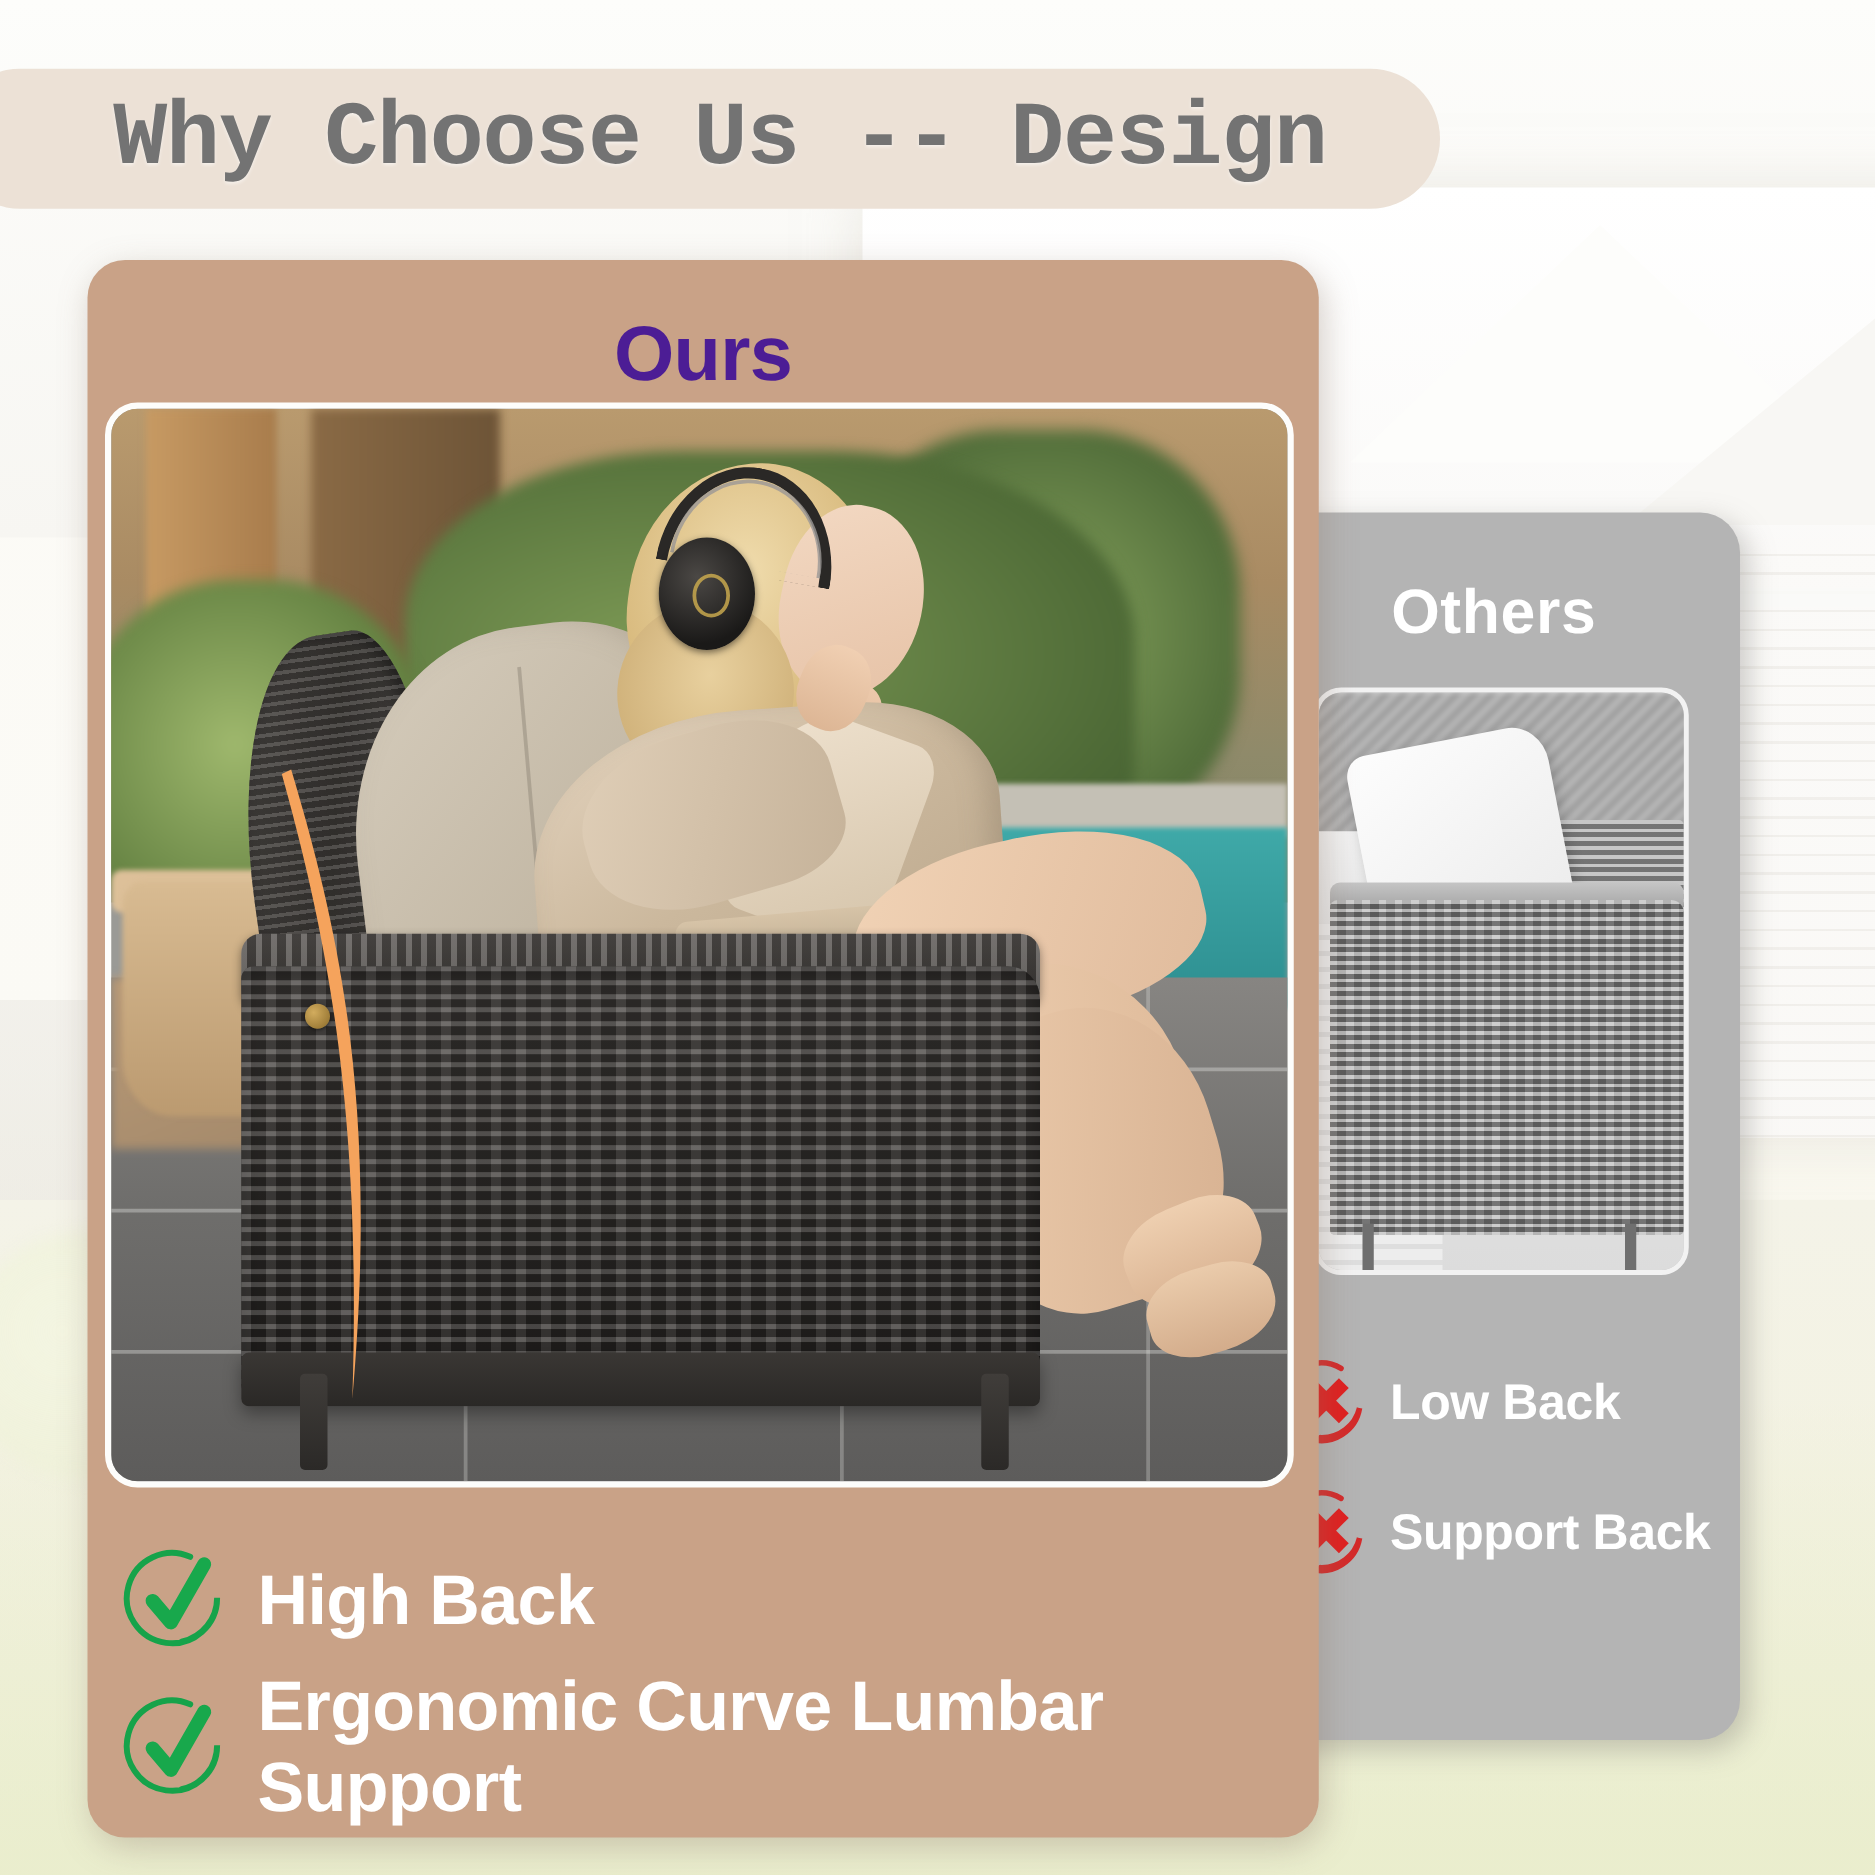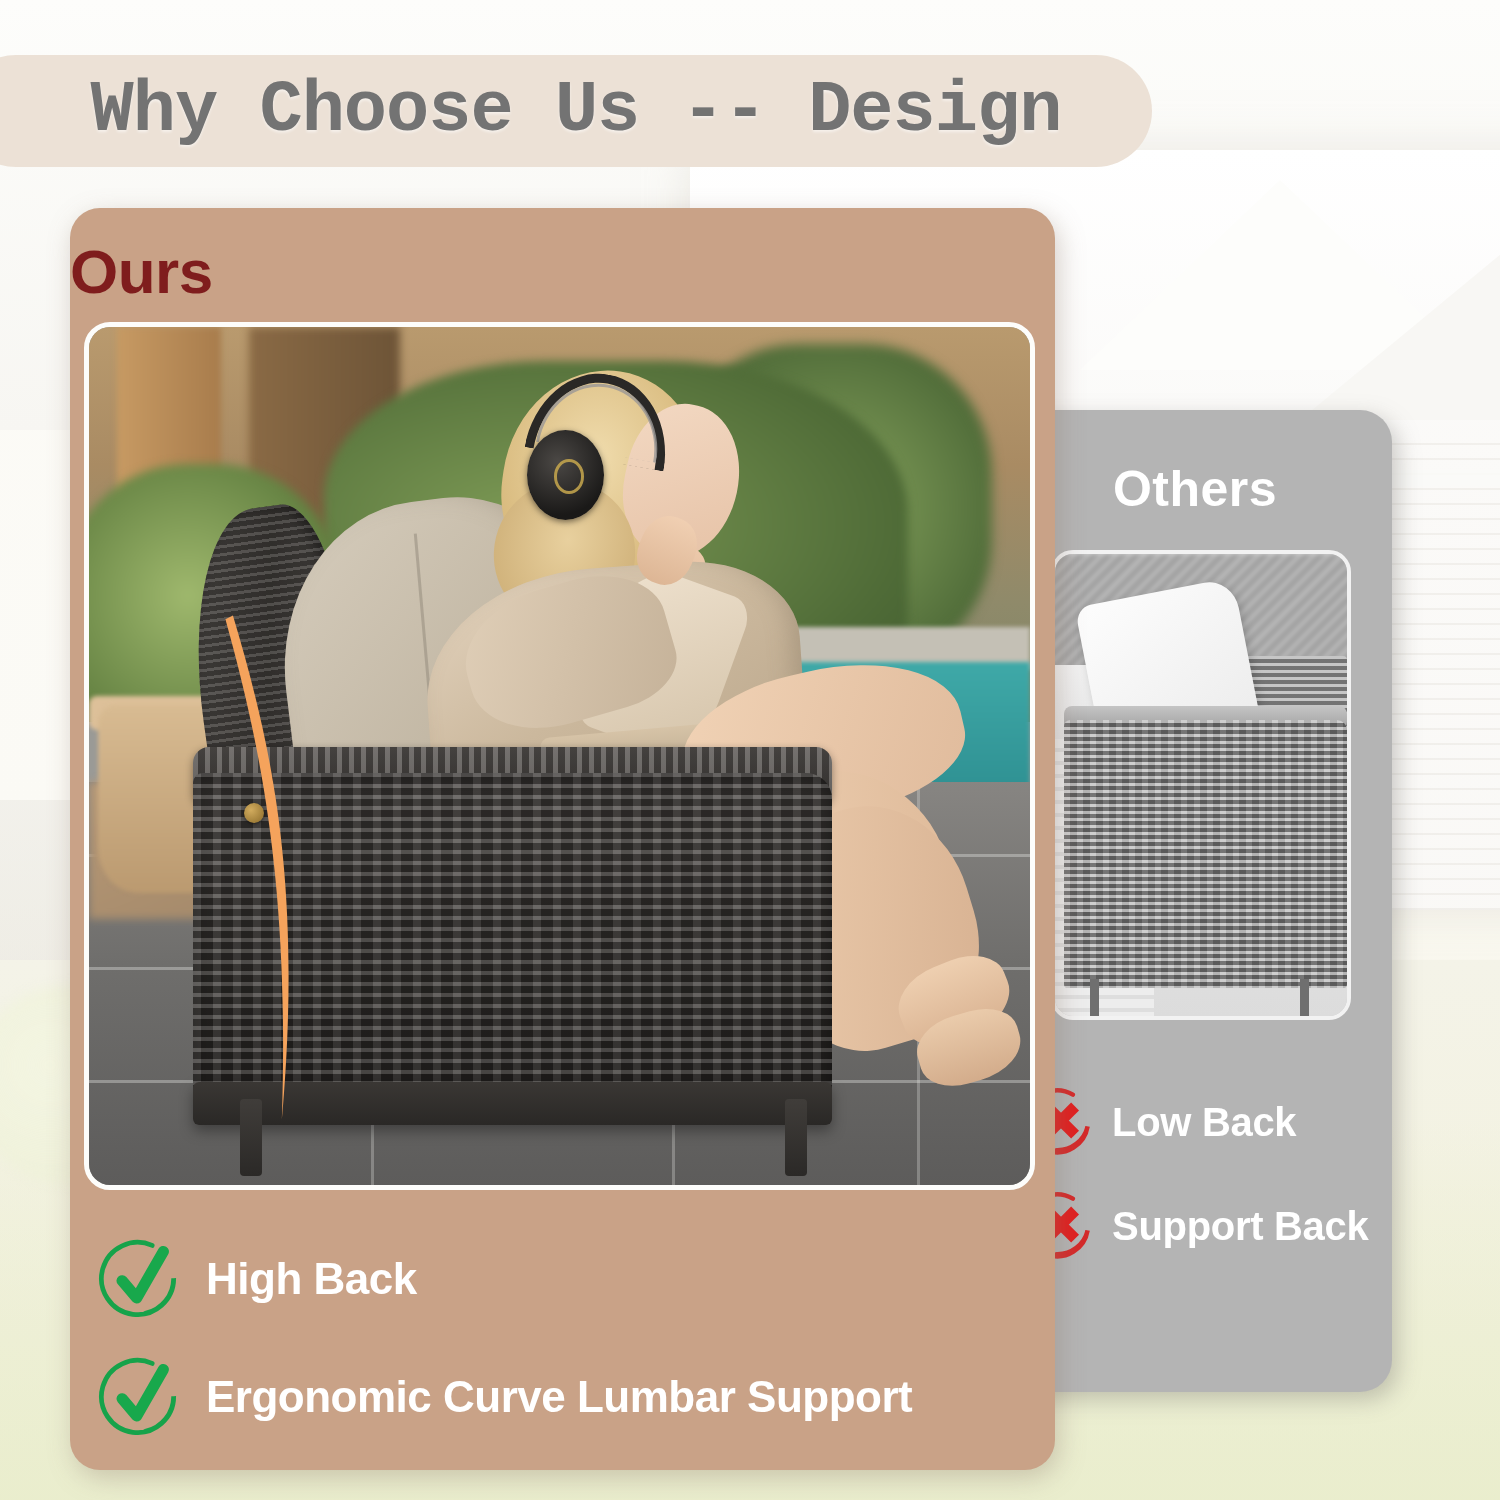--- a/index.html
+++ b/index.html
@@ -69,31 +69,31 @@
   .x-row{display:flex;align-items:center;height:104px;}
   .x-label{color:#ffffff;font-size:40px;font-weight:bold;margin-left:14px;letter-spacing:-.3px;}
 
   
   .ours-panel{
     position:absolute;left:70px;top:208px;width:985px;height:1262px;
     background:#c9a287;border-radius:30px;
     box-shadow:4px 8px 26px rgba(140,120,105,.35);
   }
   .ours-title{
-    position:absolute;left:0;top:28px;width:100%;
-    color:#7f1d1d;font-size:62px;font-weight:bold;letter-spacing:-.5px;
+    position:absolute;left:0;top:40px;width:100%;text-align:center;
+    color:#4c1d95;font-size:62px;font-weight:bold;letter-spacing:-.5px;
   }
   .ours-photo{
     position:absolute;left:14px;top:114px;width:951px;height:868px;
     border-radius:26px;border:5px solid #fdfdfb;box-sizing:border-box;
     overflow:hidden;background:#9a9a96;
   }
   .ours-list{position:absolute;left:28px;top:1012px;width:940px;}
   .c-row{display:flex;align-items:center;height:118px;}
-  .c-label{color:#ffffff;font-size:44px;font-weight:bold;margin-left:22px;letter-spacing:-.5px;}
+  .c-label{color:#ffffff;font-size:56px;font-weight:bold;margin-left:22px;letter-spacing:-.5px;}
 
   
   .ico{flex:0 0 auto;display:block;}
 
   
   .scene{position:absolute;inset:0;overflow:hidden;}
   .sc-wallbg{position:absolute;left:0;top:0;width:100%;height:46%;
     background:linear-gradient(to bottom,#b99a6e 0%,#a98b63 35%,#8f8a6a 70%,#7e8566 100%);}
   .sc-wallcol{position:absolute;left:3%;top:0;width:11%;height:30%;
     background:linear-gradient(to right,#c79a63,#a87c4c);filter:blur(3px);}

